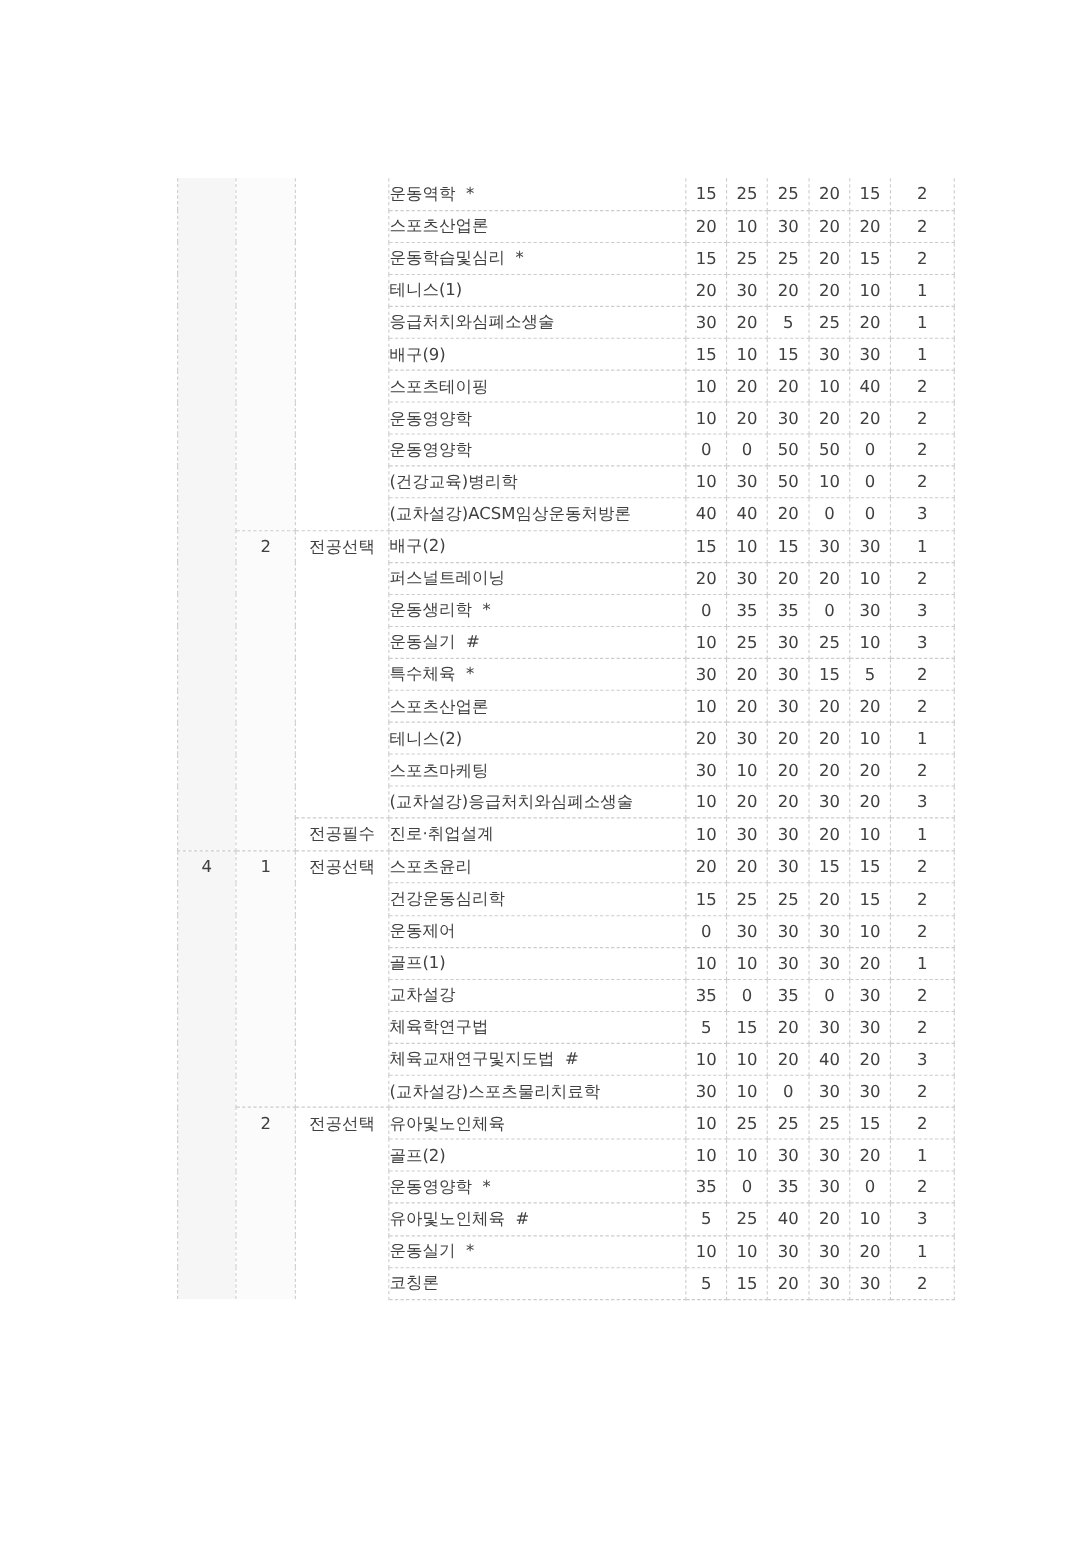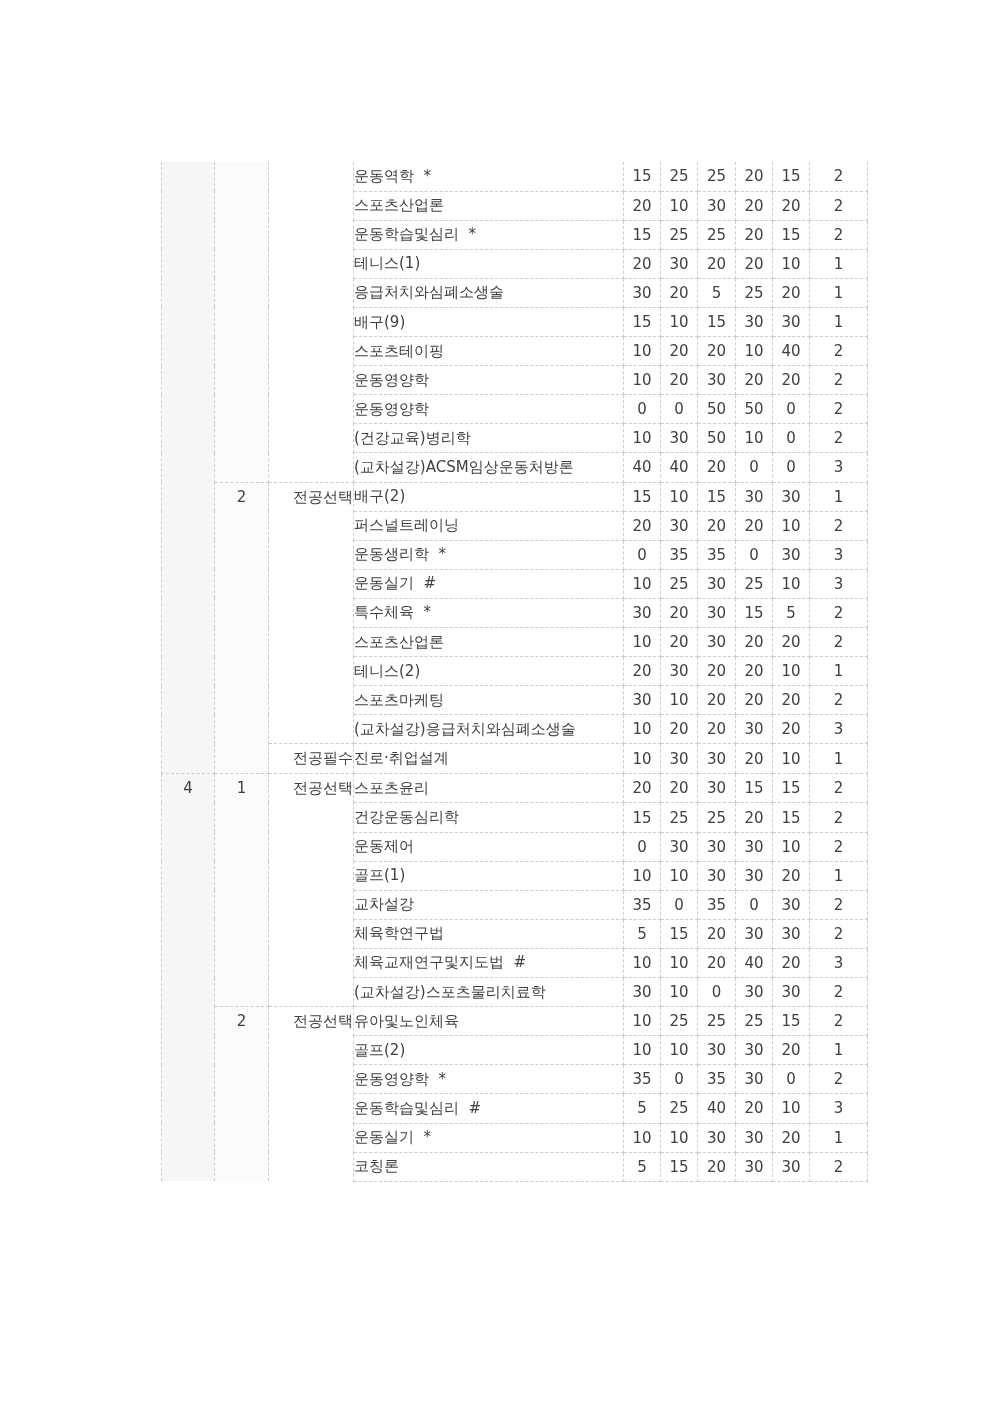--- a/index.html
+++ b/index.html
@@ -38,21 +38,21 @@
     vertical-align: top;
     line-height: 29px;
   }
   td.c-sem {
     background: #fbfbfb;
     text-align: center;
     vertical-align: top;
     line-height: 29px;
   }
   td.c-cat {
-    text-align: right;
+    text-align: center;
     vertical-align: top;
     line-height: 29px;
     padding-left: 3px;
     white-space: pre;
   }
   td.c-course {
     text-align: left;
     padding-left: 4px;
     white-space: pre;
   }
@@ -373,21 +373,21 @@
         <tr>
           <td class="c-course">운동영양학  *</td>
           <td class="c-num">35</td>
           <td class="c-num">0</td>
           <td class="c-num">35</td>
           <td class="c-num">30</td>
           <td class="c-num">0</td>
           <td class="c-num">2</td>
         </tr>
         <tr>
-          <td class="c-course">운동학습및심리  #</td>
+          <td class="c-course">유아및노인체육  #</td>
           <td class="c-num">5</td>
           <td class="c-num">25</td>
           <td class="c-num">40</td>
           <td class="c-num">20</td>
           <td class="c-num">10</td>
           <td class="c-num">3</td>
         </tr>
         <tr>
           <td class="c-course">운동실기  *</td>
           <td class="c-num">10</td>

